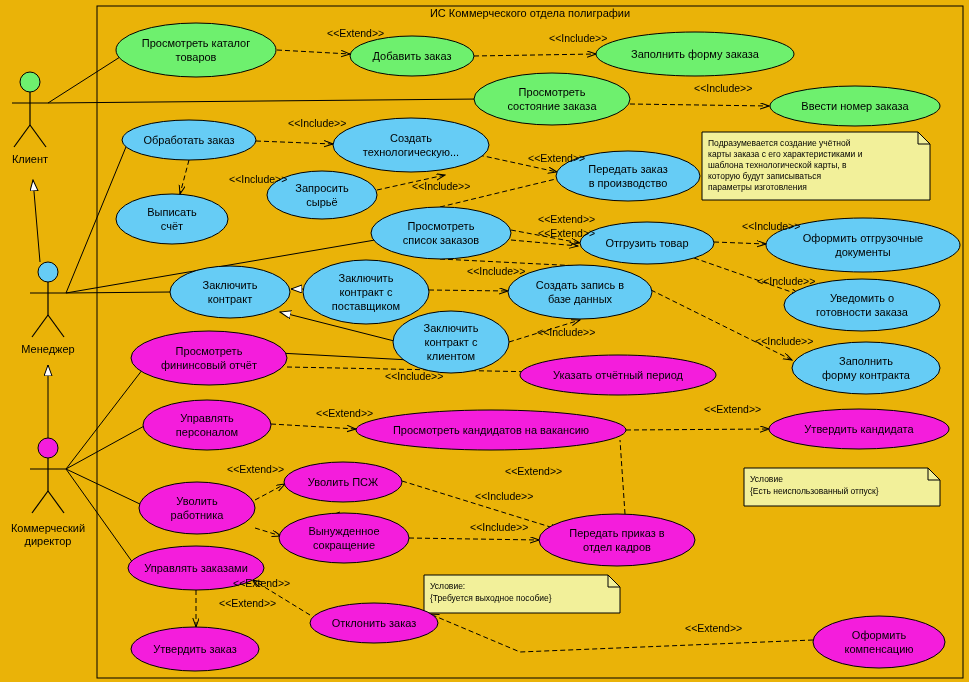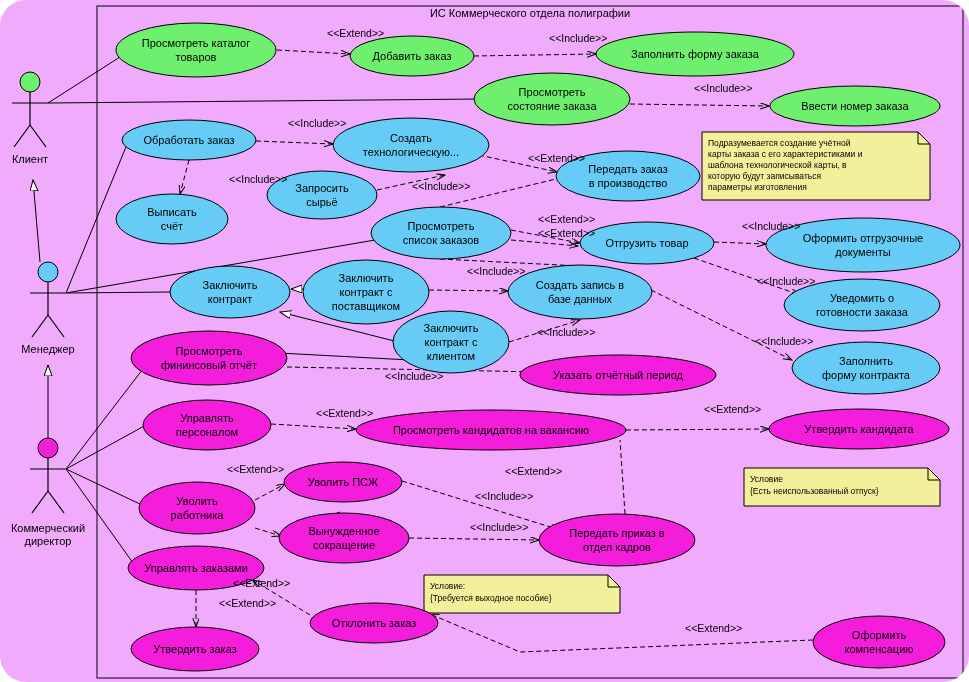--- a/index.html
+++ b/index.html
@@ -8,22 +8,21 @@
     background: #ffffff;
   }
   body {
     font-family: "Liberation Sans", sans-serif;
   }
   #root {
     position: relative;
     width: 969px;
     height: 682px;
     overflow: hidden;
-    background: #f0abfc;
-    border-radius: 26px;
+    background: #eab308;
   }
   svg.diagram {
     position: absolute;
     left: 0;
     top: 0;
     width: 969px;
     height: 682px;
   }
   .uc-label, .actor-label, .note-text, .sys-title, .edge-label {
     font-family: "Liberation Sans", sans-serif;

